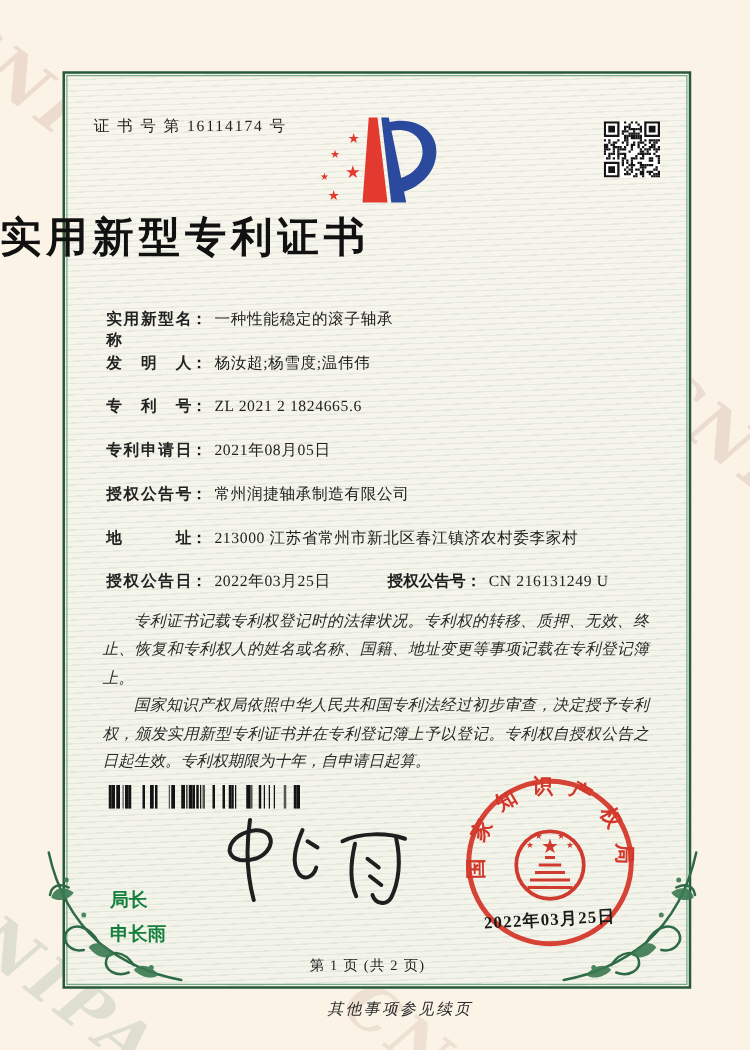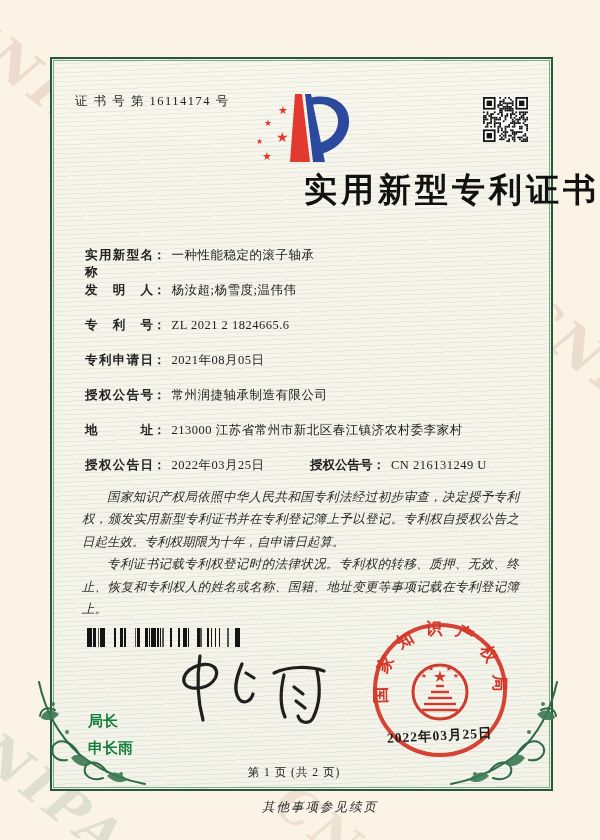--- a/index.html
+++ b/index.html
@@ -34,21 +34,21 @@
     position:absolute;inset:1px;border:1px solid #79a98a;
   }
   
   .cert-no{
     position:absolute;left:75px;top:93px;z-index:3;
     font-size:12.5px;letter-spacing:1.5px;color:#222;
   }
   .logo{position:absolute;left:250px;top:92px;z-index:3;}
   .qr{position:absolute;left:483px;top:97px;width:45px;height:45px;z-index:3;background:#fff;}
   .title{
-    position:absolute;left:0;top:168px;width:600px;text-align:right;z-index:3;
+    position:absolute;left:0;top:168px;width:600px;text-align:left;z-index:3;
     font-size:33px;font-weight:bold;letter-spacing:4px;color:#111;
   }
   
   .frow{position:absolute;left:85px;width:460px;height:18px;z-index:3;font-size:12.5px;}
   .flabel{
     display:inline-block;width:68px;vertical-align:top;
     text-align:justify;text-align-last:justify;-moz-text-align-last:justify;
     font-weight:600;color:#222;
   }
   .fcolon{display:inline-block;font-weight:600;margin-right:6px;}
@@ -352,22 +352,22 @@
   <span class="flabel">地址</span><span class="fcolon">：</span><span class="fvalue">213000 江苏省常州市新北区春江镇济农村委李家村</span>
 </div>
 <div class="frow" style="top:457px">
   <span class="flabel">授权公告日</span><span class="fcolon">：</span><span class="fvalue">2022年03月25日</span>
   <span class="fpair2">
     <span style="font-weight:600">授权公告号</span><span class="fcolon">：</span><span class="fvalue">CN 216131249 U</span>
   </span>
 </div>
 
 <div class="bodytext">
+  <p>专利证书记载专利权登记时的法律状况。专利权的转移、质押、无效、终止、恢复和专利权人的姓名或名称、国籍、地址变更等事项记载在专利登记簿上。</p>
   <p>国家知识产权局依照中华人民共和国专利法经过初步审查，决定授予专利权，颁发实用新型专利证书并在专利登记簿上予以登记。专利权自授权公告之日起生效。专利权期限为十年，自申请日起算。</p>
-  <p>专利证书记载专利权登记时的法律状况。专利权的转移、质押、无效、终止、恢复和专利权人的姓名或名称、国籍、地址变更等事项记载在专利登记簿上。</p>
 </div>
 
 <svg class="barcode" width="158" height="19" viewBox="0 0 158 19">
     <rect x="3" y="0" width="2" height="19" fill="#141414"></rect>
     <rect x="5" y="0" width="3" height="19" fill="#141414"></rect>
     <rect x="9" y="0" width="3" height="19" fill="#141414"></rect>
     <rect x="14" y="0" width="1" height="19" fill="#555"></rect>
     <rect x="16" y="0" width="3" height="19" fill="#141414"></rect>
     <rect x="19" y="0" width="2" height="19" fill="#141414"></rect>
     <rect x="30" y="0" width="2" height="19" fill="#141414"></rect>

